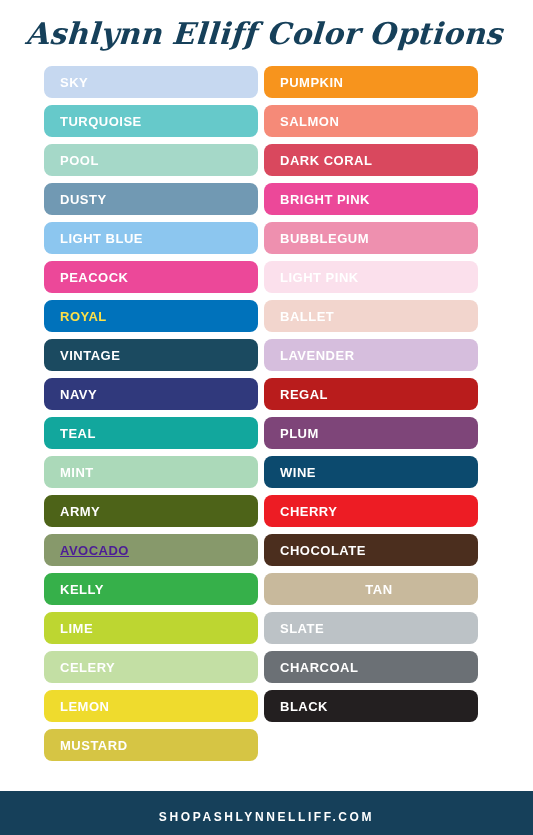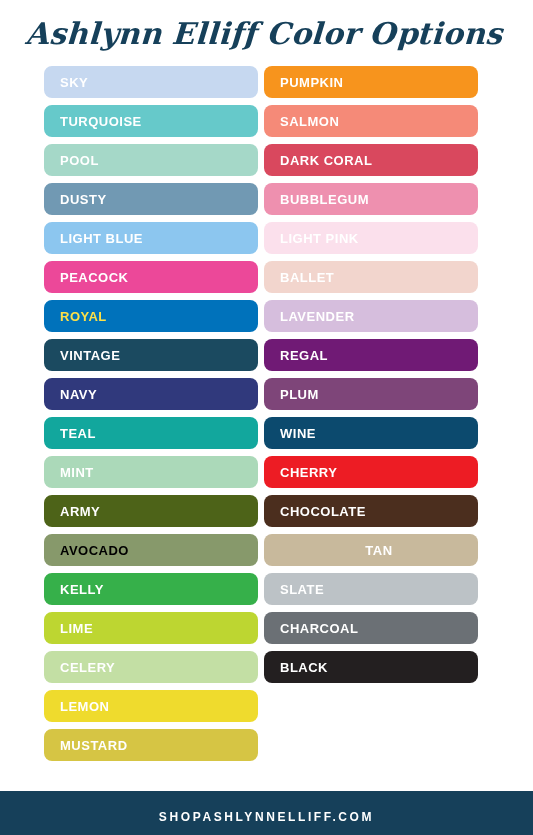--- a/index.html
+++ b/index.html
@@ -139,21 +139,21 @@
         <div class="swatch" style="background: rgb(18, 167, 157);">
           <span class="swatch-label" style="color: rgb(255, 255, 255);">TEAL</span>
         </div>
         <div class="swatch" style="background: rgb(171, 217, 185);">
           <span class="swatch-label" style="color: rgb(255, 255, 255);">MINT</span>
         </div>
         <div class="swatch" style="background: rgb(77, 99, 24);">
           <span class="swatch-label" style="color: rgb(255, 255, 255);">ARMY</span>
         </div>
         <div class="swatch" style="background: rgb(135, 153, 107);">
-          <span class="swatch-label" style="color: #000000;">AVOCADO</span>
+          <span class="swatch-label" style="color: #4c1d95; text-decoration: underline;">AVOCADO</span>
         </div>
         <div class="swatch" style="background: rgb(54, 176, 74);">
           <span class="swatch-label" style="color: rgb(255, 255, 255);">KELLY</span>
         </div>
         <div class="swatch" style="background: rgb(189, 214, 49);">
           <span class="swatch-label" style="color: rgb(255, 255, 255);">LIME</span>
         </div>
         <div class="swatch" style="background: rgb(195, 223, 164);">
           <span class="swatch-label" style="color: rgb(255, 255, 255);">CELERY</span>
         </div>
@@ -167,33 +167,36 @@
     <div class="column" id="col-right">
         <div class="swatch" style="background: rgb(247, 148, 29); text-align: center;">
           <span class="swatch-label" style="color: rgb(255, 255, 255);">PUMPKIN</span>
         </div>
         <div class="swatch" style="background: rgb(245, 138, 120);">
           <span class="swatch-label" style="color: rgb(255, 255, 255);">SALMON</span>
         </div>
         <div class="swatch" style="background: rgb(217, 72, 94);">
           <span class="swatch-label" style="color: rgb(255, 255, 255);">DARK CORAL</span>
         </div>
+        <div class="swatch" style="background: rgb(236, 72, 153);">
+          <span class="swatch-label" style="color: rgb(255, 255, 255);">BRIGHT PINK</span>
+        </div>
         <div class="swatch" style="background: rgb(238, 144, 175);">
           <span class="swatch-label" style="color: rgb(255, 255, 255);">BUBBLEGUM</span>
         </div>
         <div class="swatch" style="background: rgb(251, 224, 236);">
           <span class="swatch-label" style="color: rgb(255, 255, 255);">LIGHT PINK</span>
         </div>
         <div class="swatch" style="background: rgb(242, 213, 205);">
           <span class="swatch-label" style="color: rgb(255, 255, 255);">BALLET</span>
         </div>
         <div class="swatch" style="background: rgb(214, 190, 221);">
           <span class="swatch-label" style="color: rgb(255, 255, 255);">LAVENDER</span>
         </div>
-        <div class="swatch" style="background: #701a75;">
+        <div class="swatch" style="background: #b91c1c;">
           <span class="swatch-label" style="color: rgb(255, 255, 255);">REGAL</span>
         </div>
         <div class="swatch" style="background: rgb(126, 69, 121);">
           <span class="swatch-label" style="color: rgb(255, 255, 255);">PLUM</span>
         </div>
         <div class="swatch" style="background: #0c4a6e;">
           <span class="swatch-label" style="color: rgb(255, 255, 255);">WINE</span>
         </div>
         <div class="swatch" style="background: rgb(237, 28, 36);">
           <span class="swatch-label" style="color: rgb(255, 255, 255);">CHERRY</span>

